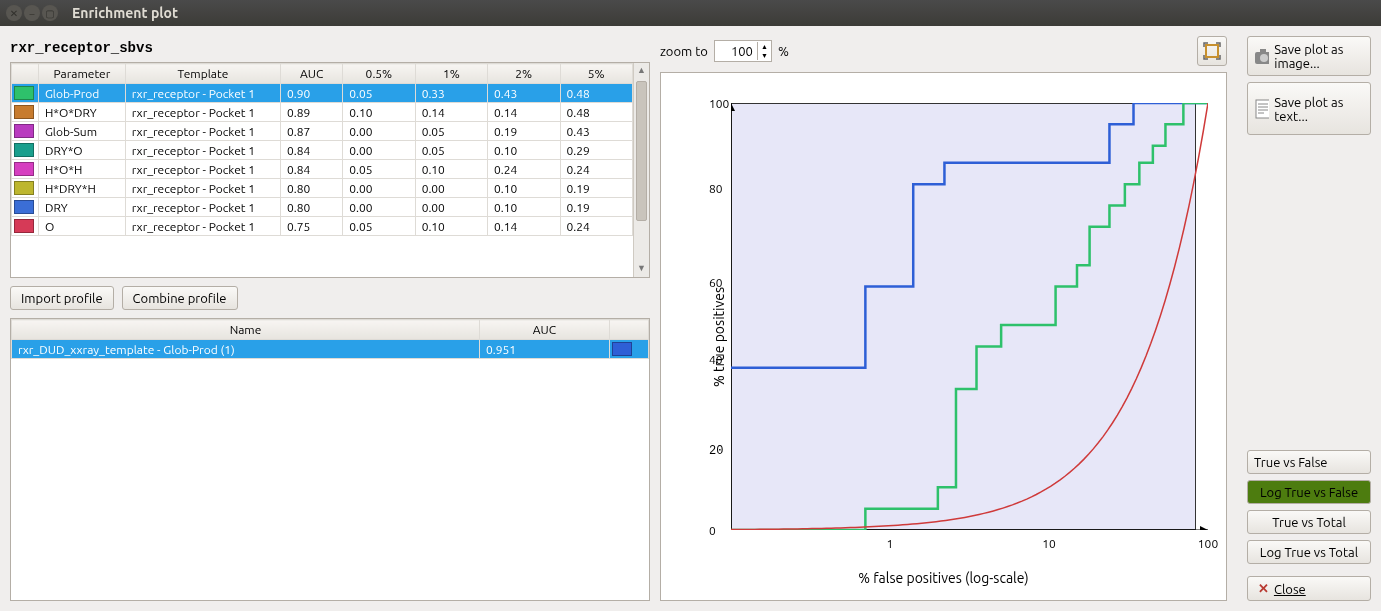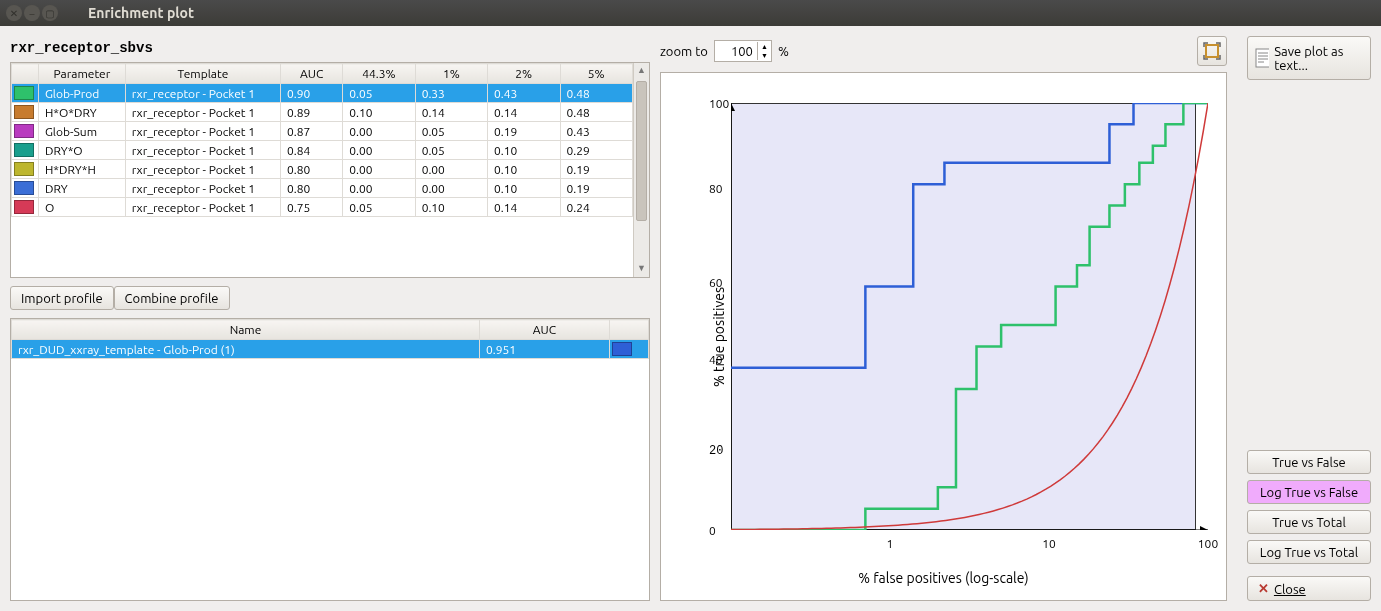--- a/index.html
+++ b/index.html
@@ -1,43 +1,43 @@
 <!DOCTYPE html>
 <html><head>
 <meta charset="utf-8">
 <style>
 * { box-sizing: border-box; margin: 0; padding: 0; font-family: "Ubuntu", "Liberation Sans", Arial, sans-serif; font-size: 13px; }
 body { background: #f0eeed; width: 1381px; height: 611px; overflow: hidden; }
 
 .titlebar { background: linear-gradient(to bottom, #4a4a4a, #3c3b37); height: 26px; display: flex; align-items: center; padding: 0 6px; color: #dfdbd2; }
 .titlebar .win-btns { display: flex; gap: 2px; margin-right: 10px; }
 .titlebar .win-btn { width: 16px; height: 16px; border-radius: 8px; background: #585651; display: flex; align-items: center; justify-content: center; font-size: 10px; color: #31302c; }
-.titlebar .title { font-weight: bold; color: #dfdbd2; font-size: 14px; margin-left:20px;}
+.titlebar .title { font-weight: bold; color: #dfdbd2; font-size: 14px; margin-left:4px;}
 
 .content { display: flex; padding: 10px; gap: 10px; height: calc(611px - 26px); }
 .left-col { width: 640px; display: flex; flex-direction: column; }
 .right-col { flex: 1; display: flex; gap: 20px; }
 
 .section-title { font-weight: bold; font-size: 14px; padding: 4px 0 6px 0; font-family: Liberation Mono, monospace; }
 
 
 .tbl-wrap { position: relative; border: 1px solid #b4aea6; background: #fff; }
 .tbl-wrap .scrollbar-v { position: absolute; right: 0; top: 0; bottom: 0; width: 16px; background: #eceae7; border-left: 1px solid #cfcac2; }
 .tbl-wrap .scrollbar-v .thumb { position: absolute; left: 2px; right: 2px; background: #c9c4bc; border: 1px solid #b4aea6; border-radius: 2px; }
 .tbl-wrap .scrollbar-v .arrow { position: absolute; left:0; right:0; height:16px; text-align:center; font-size:9px; color:#777; line-height:14px;}
 table { border-collapse: collapse; width: calc(100% - 16px); background: #fff; table-layout: fixed; }
 th, td { border: 1px solid #dedbd6; padding: 2px 6px; font-size: 12px; text-align: left; white-space: nowrap; overflow:hidden;}
 th { background: linear-gradient(to bottom, #f7f5f2, #e7e4df); font-weight: normal; text-align: center; height:20px;}
 td.sw { padding: 2px; }
 .swatch { width: 20px; height: 14px; border: 1px solid rgba(0,0,0,0.3); }
 tr.sel td { background: #29a0e8; color: #fff; }
 
 .btn { display: inline-flex; align-items: center; gap: 5px; background: linear-gradient(to bottom, #faf9f7, #e7e4df); border: 1px solid #b4aea6; border-radius: 3px; padding: 4px 10px; font-size: 13px; cursor: pointer; }
-.btn:active, .btn.active { background: #f0abfc; }
-.btn-row { display: flex; margin: 8px 0; }
+.btn:active, .btn.active { background: #4d7c0f; }
+.btn-row { display: flex; gap: 8px; margin: 8px 0; }
 
 .profile-wrap { flex:1; border: 1px solid #b4aea6; background:#fff; position:relative;}
 .profile-wrap table { width:100%;}
 .profile-name-col{width:360px;}
 .profile-auc-col{width:100px;text-align:left;}
 .profile-color-col{width:30px;}
 
 
 .plot-col { flex:1; display:flex; flex-direction:column;}
 .zoom-row { display:flex; align-items:center; justify-content:flex-end; gap:6px; padding-bottom:6px;}
@@ -93,21 +93,21 @@
             <col style="width:70px">
             <col style="width:70px">
             <col style="width:70px">
         </colgroup>
         <thead>
             <tr id="param-head">
               <th></th>
               <th>Parameter</th>
               <th>Template</th>
               <th>AUC</th>
-              <th>44.3%</th>
+              <th>0.5%</th>
               <th>1%</th>
               <th>2%</th>
               <th>5%</th>
             </tr>
           </thead>
         <tbody id="param-body">
             <tr class="sel">
               <td class="sw">
                 <div class="swatch" style="background:#2ec16b"></div>
               </td>
@@ -147,20 +147,32 @@
               <td class="sw">
                 <div class="swatch" style="background:#1a9f8d"></div>
               </td>
               <td>DRY*O</td>
               <td>rxr_receptor - Pocket 1</td>
               <td>0.84</td>
               <td>0.00</td>
               <td>0.05</td>
               <td>0.10</td>
               <td>0.29</td>
+            </tr>
+            <tr>
+              <td class="sw">
+                <div class="swatch" style="background:#d63fc0"></div>
+              </td>
+              <td>H*O*H</td>
+              <td>rxr_receptor - Pocket 1</td>
+              <td>0.84</td>
+              <td>0.05</td>
+              <td>0.10</td>
+              <td>0.24</td>
+              <td>0.24</td>
             </tr>
             <tr>
               <td class="sw">
                 <div class="swatch" style="background:#bdb62e"></div>
               </td>
               <td>H*DRY*H</td>
               <td>rxr_receptor - Pocket 1</td>
               <td>0.80</td>
               <td>0.00</td>
               <td>0.00</td>
@@ -275,29 +287,37 @@
           </div>
           <div id="xticks">
             <div class="xtick" style="left: 229px;">1</div>
             <div class="xtick" style="left: 388px;">10</div>
             <div class="xtick" style="left: 547px;">100</div>
           </div>
       </div>
     </div>
 
     <div class="side-col">
-      <div class="btn small" style="height:44px;">
+      <div class="btn small" style="height:40px;">
+        <svg width="20" height="18">
+            <rect x="1" y="5" width="18" height="12" rx="2" fill="#888"></rect>
+            <rect x="6" y="2" width="6" height="4" fill="#888"></rect>
+            <circle cx="10" cy="11" r="4" fill="#ccc"></circle>
+          </svg>
+        <span>Save plot as  image...</span>
+      </div>
+      <div class="btn small" style="height:53px;">
         <svg width="18" height="20">
             <rect x="2" y="1" width="14" height="18" fill="#fff" stroke="#888"></rect>
             <path d="M4,5 H14 M4,8 H14 M4,11 H14 M4,14 H10" stroke="#888"></path>
           </svg>
         <span>Save plot as text...</span>
       </div>
       <div class="stretch"></div>
-      <div class="btn small" style="justify-content:center;">
+      <div class="btn small" style="justify-content:flex-start;">
           <span>True vs False</span>
         </div>
       <div class="btn small active" style="justify-content:center;">
           <span>Log True vs False</span>
         </div>
       <div class="btn small" style="justify-content:center;">
           <span>True vs Total</span>
         </div>
       <div class="btn small" style="justify-content:center;">
           <span>Log True vs Total</span>

